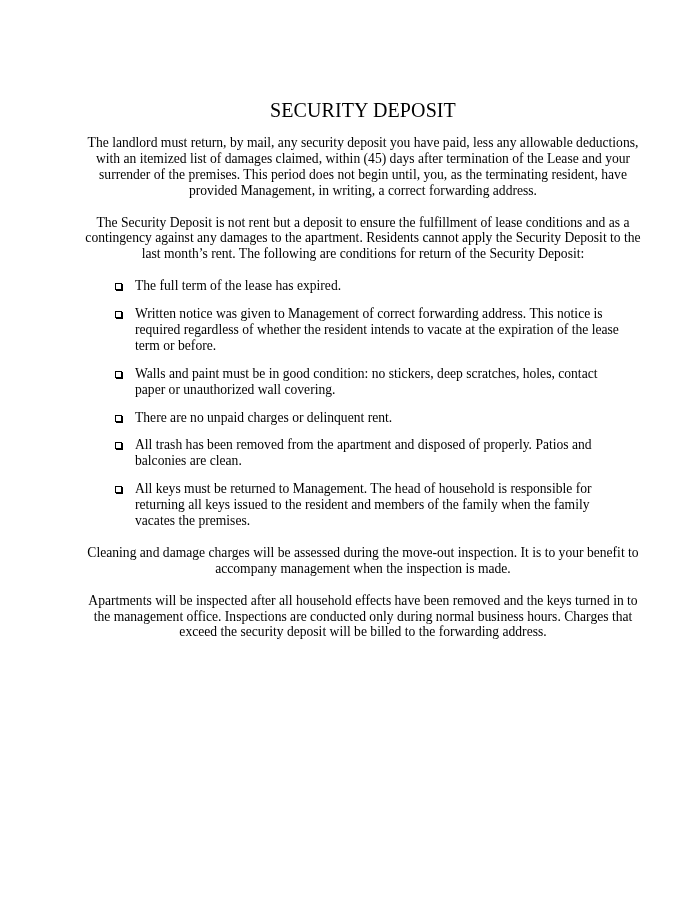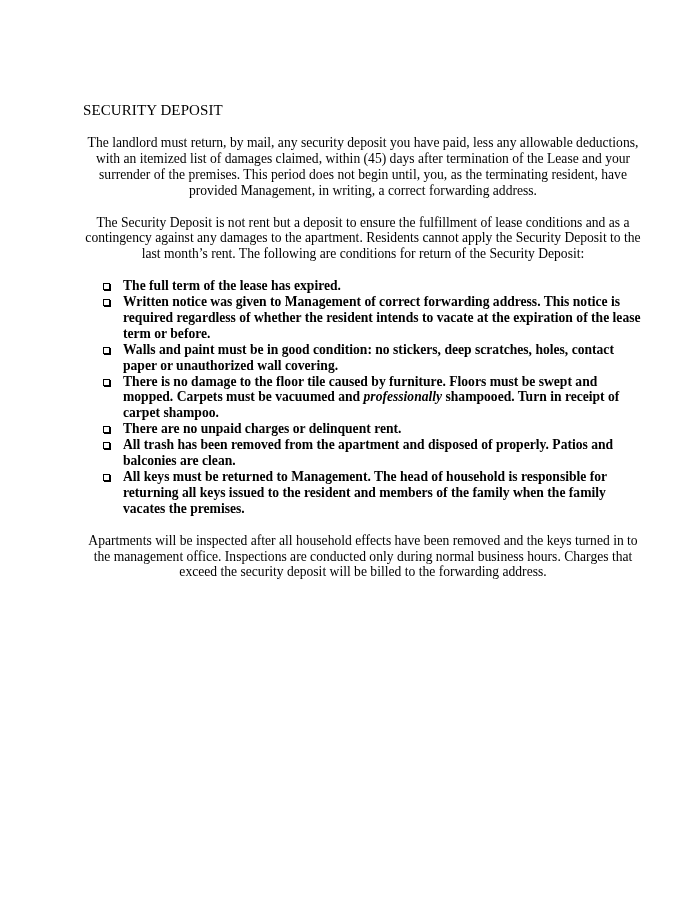--- a/index.html
+++ b/index.html
@@ -2,45 +2,45 @@
 <html><head>
 <meta charset="utf-8">
 <style>
   html, body { margin: 0; padding: 0; background: #ffffff; }
   body { width: 696px; height: 900px; position: relative; overflow: hidden; }
   .page {
     position: absolute; left: 83px; top: 0; width: 560px;
     font-family: "Liberation Serif", serif; font-size: 13.6px; line-height: 15.9px; color: #000;
   }
   .title {
-    text-align: left; font-size: 15px; line-height: 22px;
+    text-align: center; font-size: 20px; line-height: 22px;
     margin-top: 99px; margin-bottom: 14px; letter-spacing: 0.1px;
   }
   p { margin: 0 0 15.9px 0; text-align: center; }
   ul.conditions { list-style: none; margin: 0 0 15.9px 0; padding: 0; }
-  ul.conditions li { position: relative; padding-left: 40px; margin: 0; font-weight: bold; }
+  ul.conditions li { position: relative; padding-left: 40px; margin: 12px; }
   .bullet {
     position: absolute; left: 20px; top: 5px; width: 5px; height: 5px;
     border: 1px solid #000; box-shadow: 1px 1px 0 #000;
   }
   em { font-style: italic; }
 </style>
 </head>
 <body>
 
 <div class="page">
   <div class="title">SECURITY DEPOSIT</div>
   <p>The landlord must return, by mail, any security deposit you have paid, less any allowable deductions, with an itemized list of damages claimed, within (45) days after termination of the Lease and your surrender of the premises.  This period does not begin until, you, as the terminating resident, have provided Management, in writing, a correct forwarding address.</p>
   <p>The Security Deposit is not rent but a deposit to ensure the fulfillment of lease conditions and as a contingency against any damages to the apartment.  Residents cannot apply the Security Deposit to the last month’s rent.  The following are conditions for return of the Security Deposit:</p>
   <ul class="conditions">
     <li><span class="bullet"></span><span>The full term of the lease has expired.</span></li>
     <li><span class="bullet"></span><span>Written notice was given to Management of correct forwarding address.  This notice is required regardless of whether the resident intends to vacate at the expiration of the lease term or before.</span></li>
     <li><span class="bullet"></span></li>
     <li><span class="bullet"></span></li>
     <li><span class="bullet"></span><span>Walls and paint must be in good condition: no stickers, deep scratches, holes, contact paper or unauthorized wall covering.</span></li>
-    <li><span class="bullet"></span><span>There is no damage to the floor tile caused by furniture.  Floors must be swept and mopped. Carpets must be vacuumed and </span><em>professionally</em><span> shampooed.   Turn in receipt of carpet shampoo.</span></li>
     <li><span class="bullet"></span><span>There are no unpaid charges or delinquent rent.</span></li>
     <li><span class="bullet"></span><span>All trash has been removed from the apartment and disposed of properly.  Patios and balconies are clean.</span></li>
     <li><span class="bullet"></span></li>
     <li><span class="bullet"></span><span>All keys must be returned to Management.  The head of household is responsible for returning all keys issued to the resident and members of the family when the family vacates the premises.</span></li>
   </ul>
+  <p>Cleaning and damage charges will be assessed during the move-out inspection.  It is to your benefit to accompany management when the inspection is made.</p>
   <p>Apartments will be inspected after all household effects have been removed and the keys turned in to the management office.  Inspections are conducted only during normal business hours.  Charges that exceed the security deposit will be billed to the forwarding address.</p>
 </div>
 
 </body></html>

